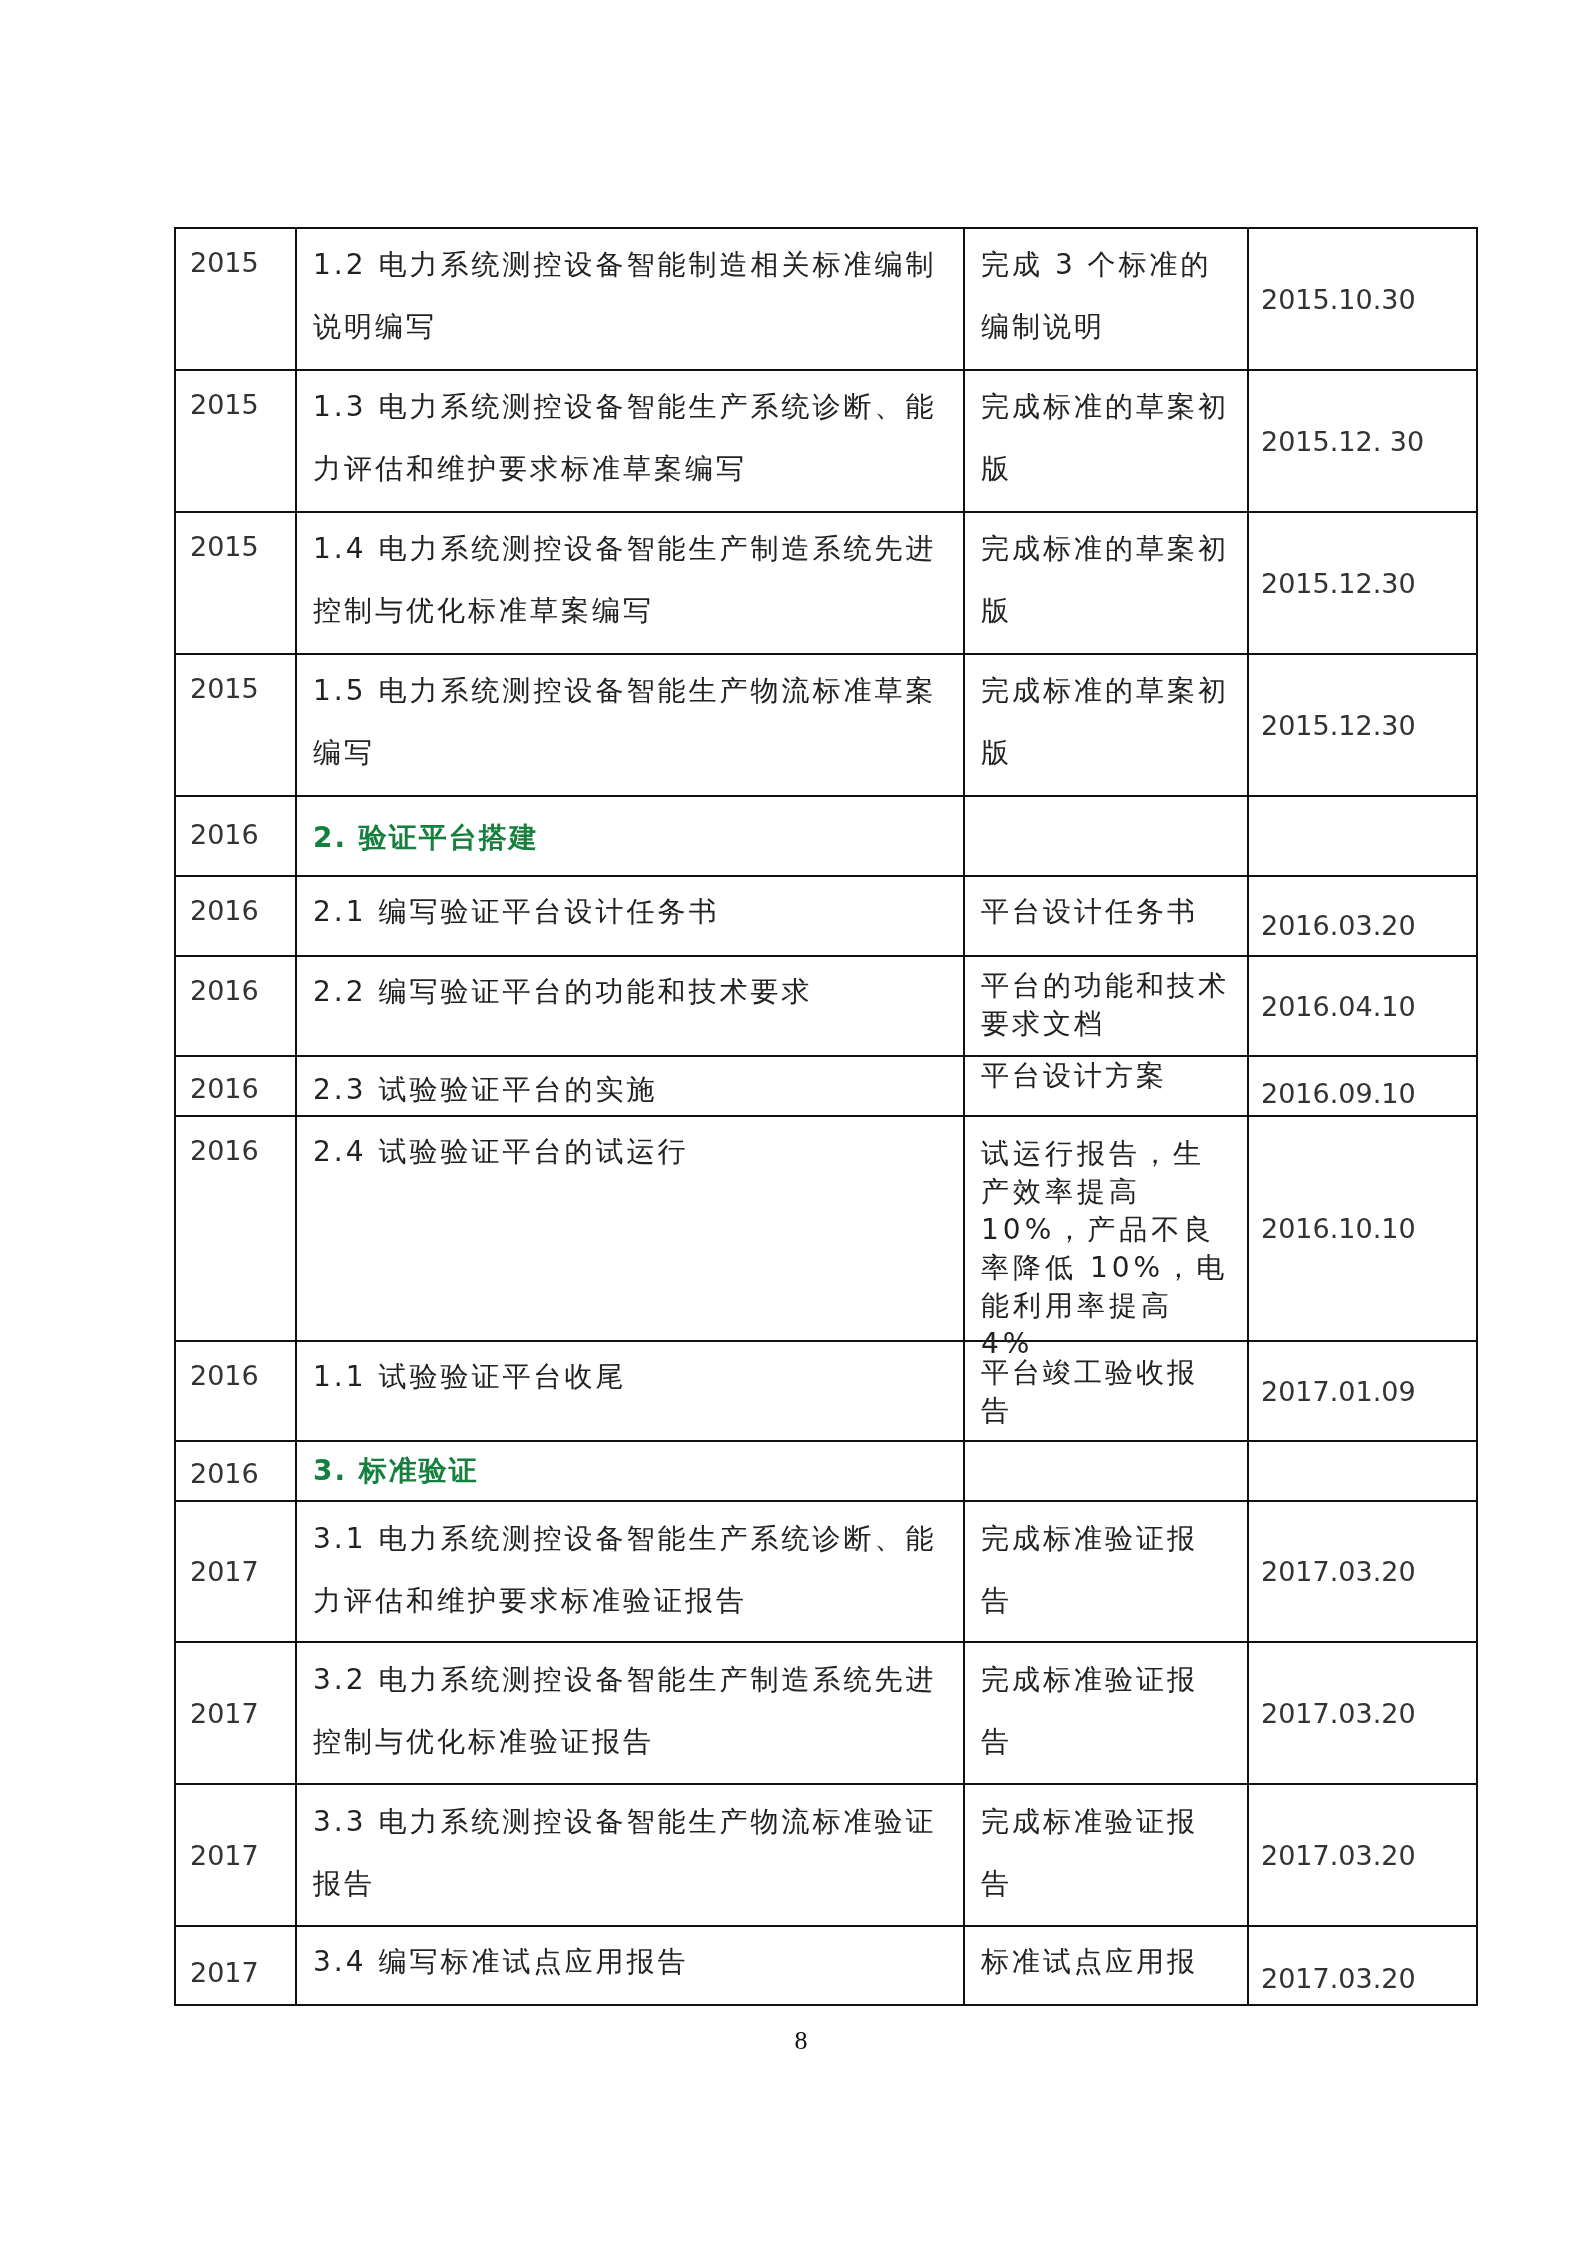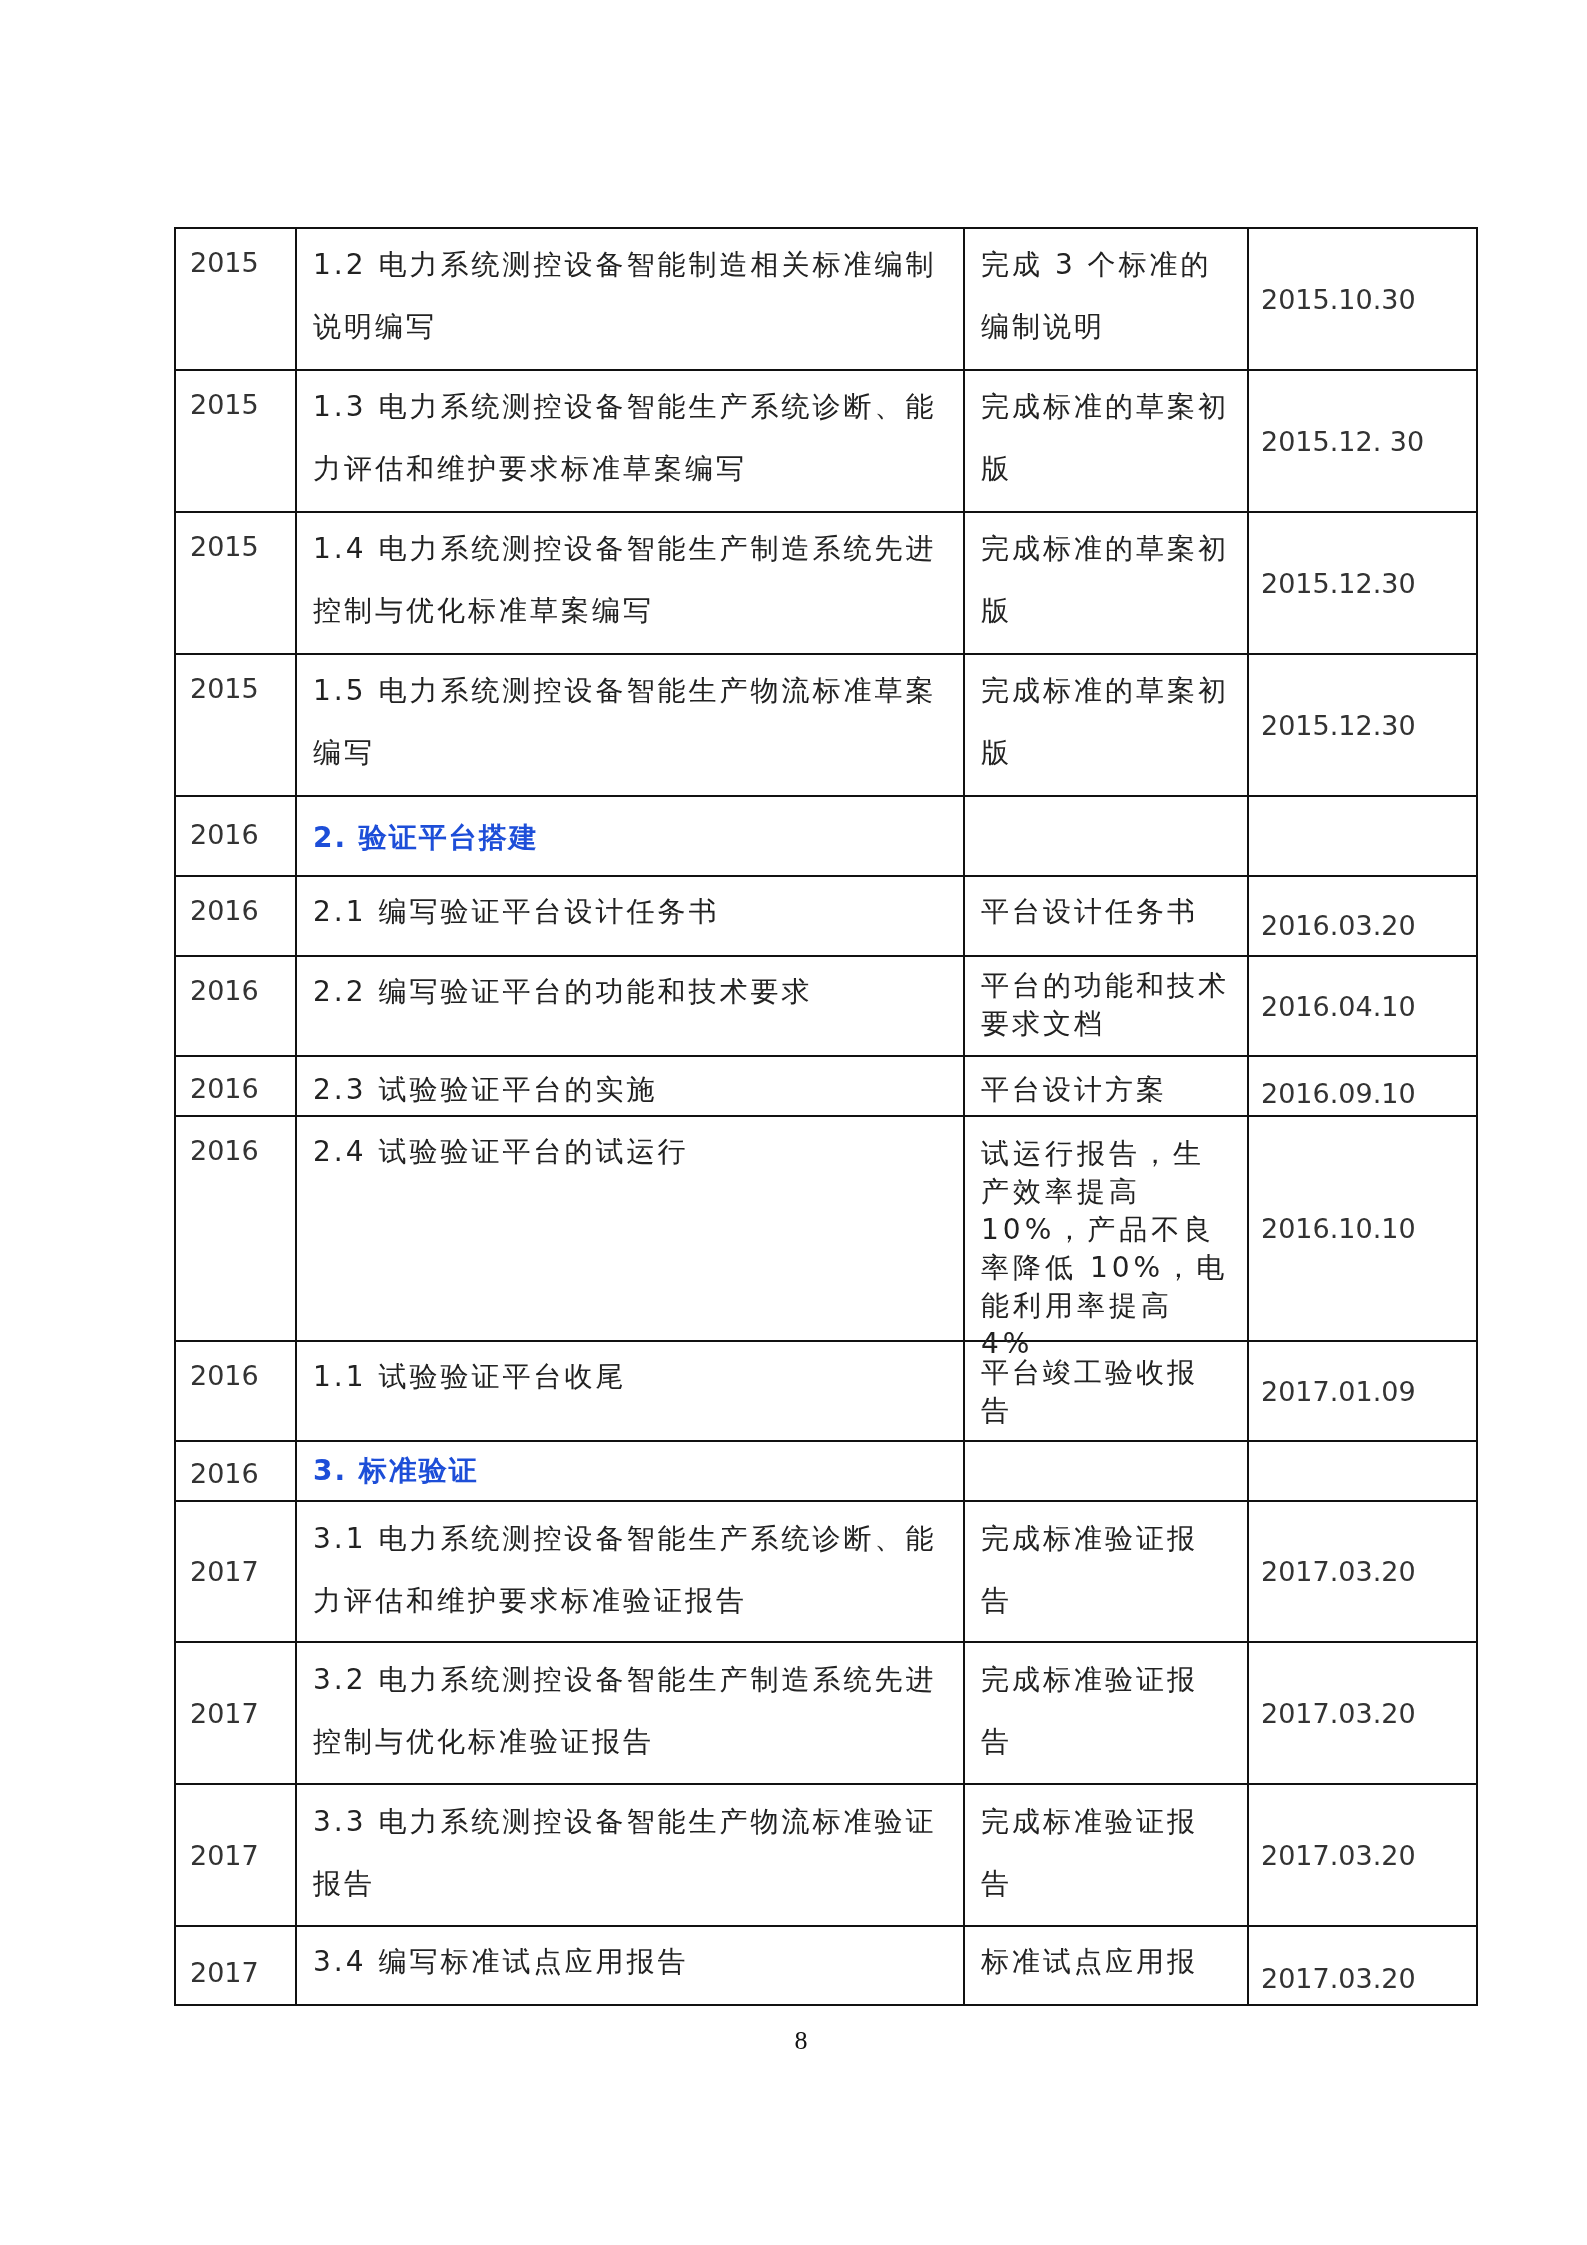--- a/index.html
+++ b/index.html
@@ -13,21 +13,21 @@
   col.c-task { width: 668px; }
   col.c-out { width: 284px; }
   col.c-date { width: 229px; }
   .cell { position: absolute; left: 0; right: 0; top: 0; bottom: 0; box-sizing: border-box; }
   .year { padding-left: 14px; font-size: 27px; font-family: "DejaVu Sans", sans-serif; color: #333; }
   .task { padding: 0 12px 0 16px; font-size: 28px; letter-spacing: 3px; color: #222; }
   .out { padding: 0 10px 0 16px; font-size: 28px; letter-spacing: 3px; color: #222; }
   .date { padding-left: 12px; font-size: 27px; color: #333; display: flex; align-items: center; }
   .lh-wide { line-height: 62px; }
   .lh-tight { line-height: 38px; }
-  .bold { font-weight: bold; color: #1d4ed8; }
+  .bold { font-weight: bold; color: #15803d; }
   .pageno { position: absolute; left: 786px; top: 2026px; width: 30px; text-align: center;
             font-family: "Liberation Serif", "DejaVu Serif", serif; font-size: 26px; color: #111; }
 </style>
 </head>
 <body>
 
 <div class="page">
 <table class="plan">
   <colgroup>
         <col class="c-year">
@@ -143,21 +143,21 @@
     </tr>
 
     <tr style="height:60px">
       <td>
             <div class="cell year" style="padding-top:16px">2016</div>
           </td>
       <td>
             <div class="cell task" style="padding-top:14px">2.3 试验验证平台的实施</div>
           </td>
       <td>
-            <div class="cell out" style="padding-top:14px">平台设计方案</div>
+            <div class="cell out" style="">平台设计方案</div>
           </td>
       <td>
             <div class="cell date" style="align-items:flex-end;padding-bottom:6px">2016.09.10</div>
           </td>
     </tr>
 
     <tr style="height:225px">
       <td>
             <div class="cell year" style="padding-top:18px">2016</div>
           </td>

